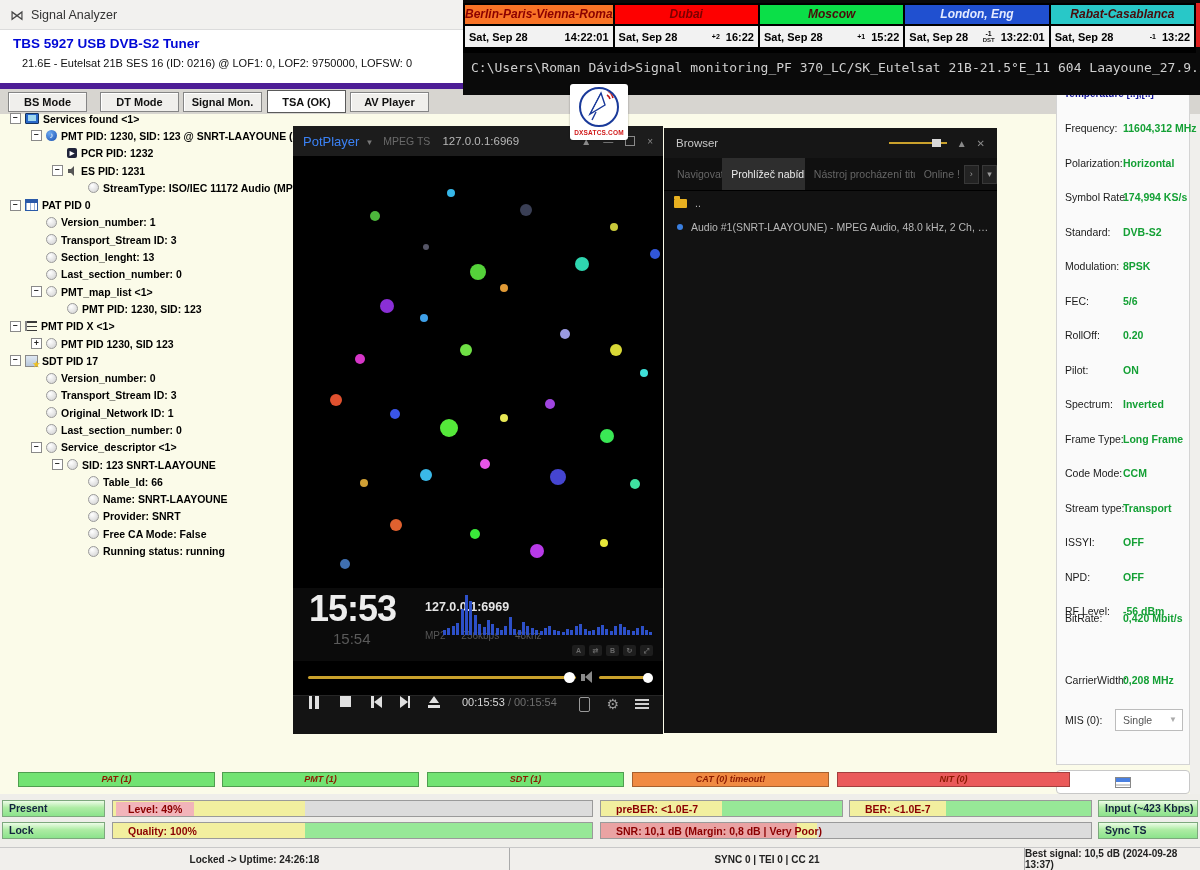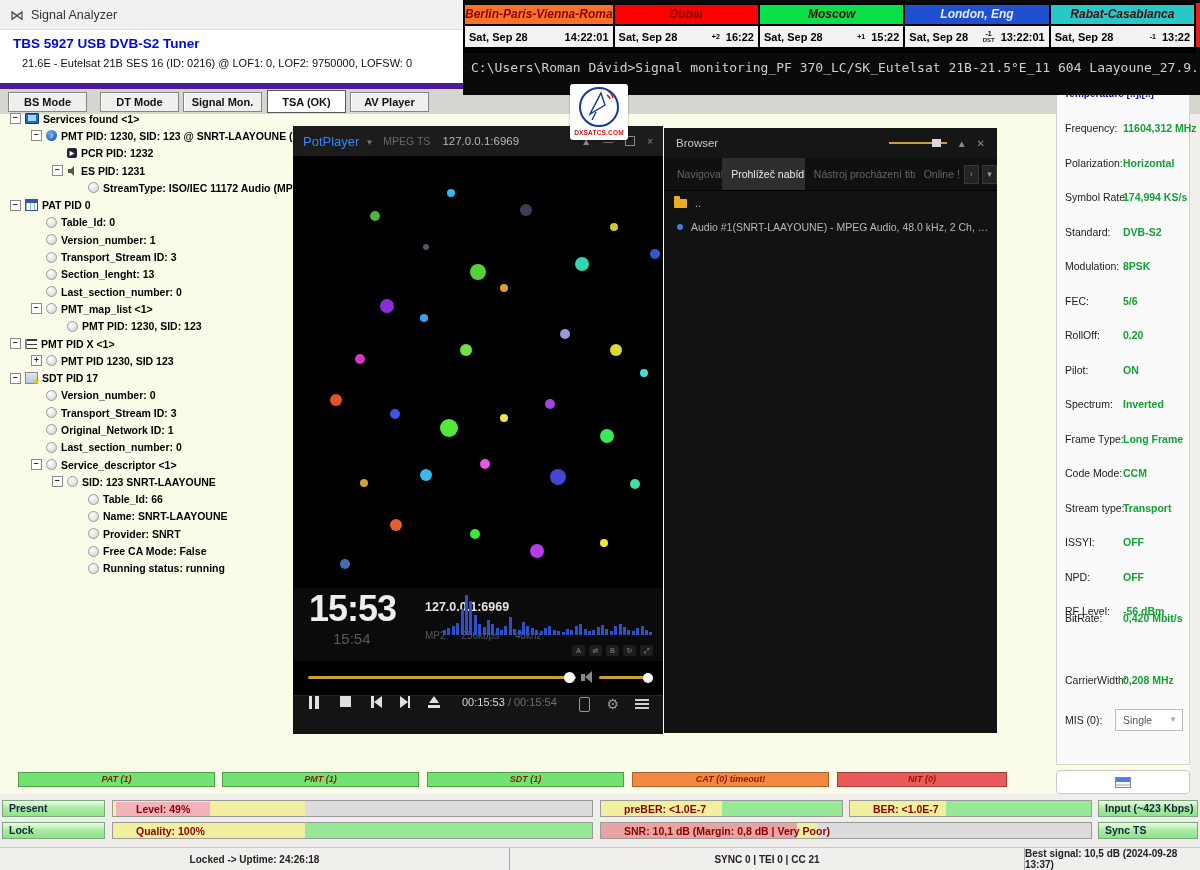--- a/index.html
+++ b/index.html
@@ -149,35 +149,35 @@
   #misselect .chev{position:absolute;right:5px;top:0;color:#aaa;font-size:8px;line-height:20px}
   #panelbtn{position:absolute;left:1056px;top:770px;width:134px;height:24px;background:#fff;border:1px solid #c8c8c8;
     border-radius:4px;box-sizing:border-box;z-index:2;display:flex;align-items:center;justify-content:center;cursor:pointer}
   #panelbtn .pbicon{width:16px;height:11px;border:1px solid #888;box-sizing:border-box;
     background:linear-gradient(#4a80e0 0 4px,#fff 4px 6px,#d0d0d0 6px 8px,#fff 8px)}
   
   .pseg{position:absolute;top:772px;height:15px;border:1px solid rgba(0,0,0,.3);box-sizing:border-box;
     font:italic bold 9px "Liberation Sans",sans-serif;color:#8b1a00;text-align:center;line-height:13px;z-index:2;
     white-space:nowrap;overflow:hidden}
   .seg1{left:18px;width:197px}.seg2{left:222px;width:197px}.seg3{left:427px;width:197px}
-  .seg4{left:632px;width:197px}.seg5{left:837px;width:170px}
+  .seg4{left:632px;width:197px}.seg5{left:837px;width:233px}
   
   #meterstrip{position:absolute;left:0;top:794px;width:1200px;height:53px;background:#efeeea;z-index:1}
   .mrow{position:absolute;left:0;width:1200px;height:19px;z-index:2}
   #mrow1{top:800px}#mrow2{top:822px}
   .gbox{position:absolute;height:17px;border:1px solid #7da87d;box-sizing:border-box;
     background:linear-gradient(180deg,#eefce8,#aeeca4 45%,#8ce38c);
     font:bold 10.5px "Liberation Sans",sans-serif;color:#13243f;padding-left:6px;line-height:15px;white-space:nowrap}
   .mleft{left:2px;width:103px}.mright{left:1098px;width:100px}
   .mbar{position:absolute;height:17px;border:1px solid #9a9a9a;box-sizing:border-box;background:#dcdcdc;overflow:hidden}
   .bar-level{left:112px;width:481px}.bar-preber{left:600px;width:243px}.bar-ber{left:849px;width:243px}
   .bar-quality{left:112px;width:481px}.bar-snr{left:600px;width:492px}
   .mseg{position:absolute;top:0;bottom:0}
   .mlabel{position:absolute;left:3px;top:1px;font:bold 10.5px "Liberation Sans",sans-serif;color:#8b0000;
-    line-height:14px;z-index:2;white-space:nowrap;padding:0 20px}
+    line-height:14px;z-index:2;white-space:nowrap;padding:0 12px}
   
   #statusbar{position:absolute;left:0;top:847px;width:1200px;height:23px;background:#f1efec;border-top:1px solid #c8c8c8;
     box-sizing:border-box;z-index:3;display:flex}
   .sbseg{height:100%;display:flex;align-items:center;justify-content:center;
     font:bold 10px "Liberation Sans",sans-serif;color:#222;border-right:1px solid #aaa;box-sizing:border-box}
   .sb1{width:510px}.sb2{width:515px}.sb3{flex:1;border-right:none}
   #grip{position:absolute;right:2px;bottom:2px;width:10px;height:10px;
     background:radial-gradient(circle at 8px 2px,#999 1px,transparent 1.5px),
                radial-gradient(circle at 8px 8px,#999 1px,transparent 1.5px),
                radial-gradient(circle at 2px 8px,#999 1px,transparent 1.5px)}
@@ -313,27 +313,20 @@
         <span class="ic-dot"></span>
       </span>
       <span>StreamType: ISO/IEC 11172 Audio (MPEG-1) (3)</span>
     </div>
     <div class="trow" style="padding-left: 6px;">
       <span class="exp">−</span>
       <span class="tic">
         <span class="ic-tb"></span>
       </span>
       <span>PAT PID 0</span>
-    </div>
-    <div class="trow" style="padding-left: 27px;">
-      <span class="expph"></span>
-      <span class="tic">
-        <span class="ic-dot"></span>
-      </span>
-      <span>Table_Id: 0</span>
     </div>
     <div class="trow" style="padding-left: 27px;">
       <span class="expph"></span>
       <span class="tic">
         <span class="ic-dot"></span>
       </span>
       <span>Version_number: 1</span>
     </div>
     <div class="trow" style="padding-left: 27px;">
       <span class="expph"></span>

